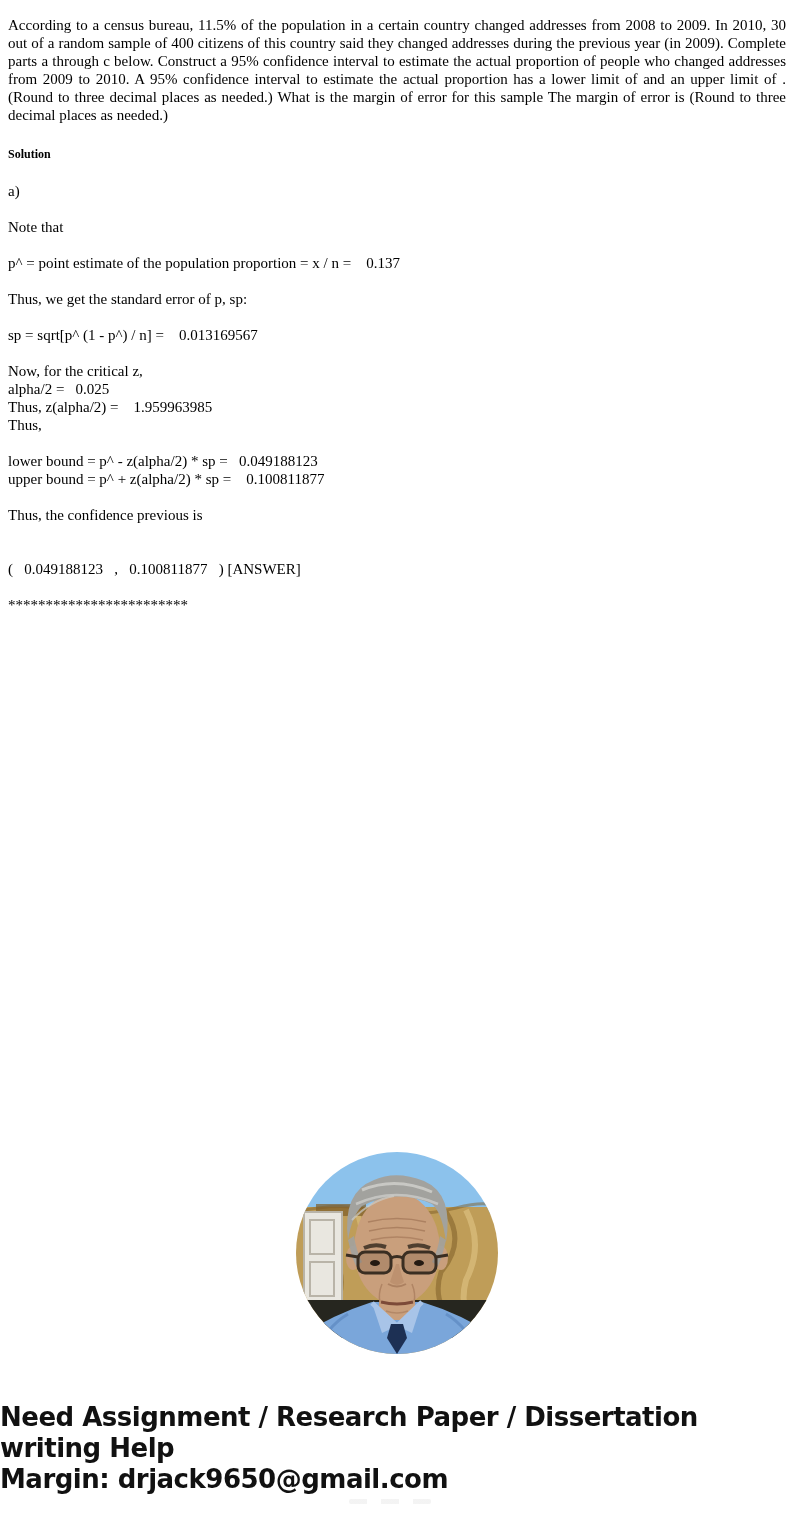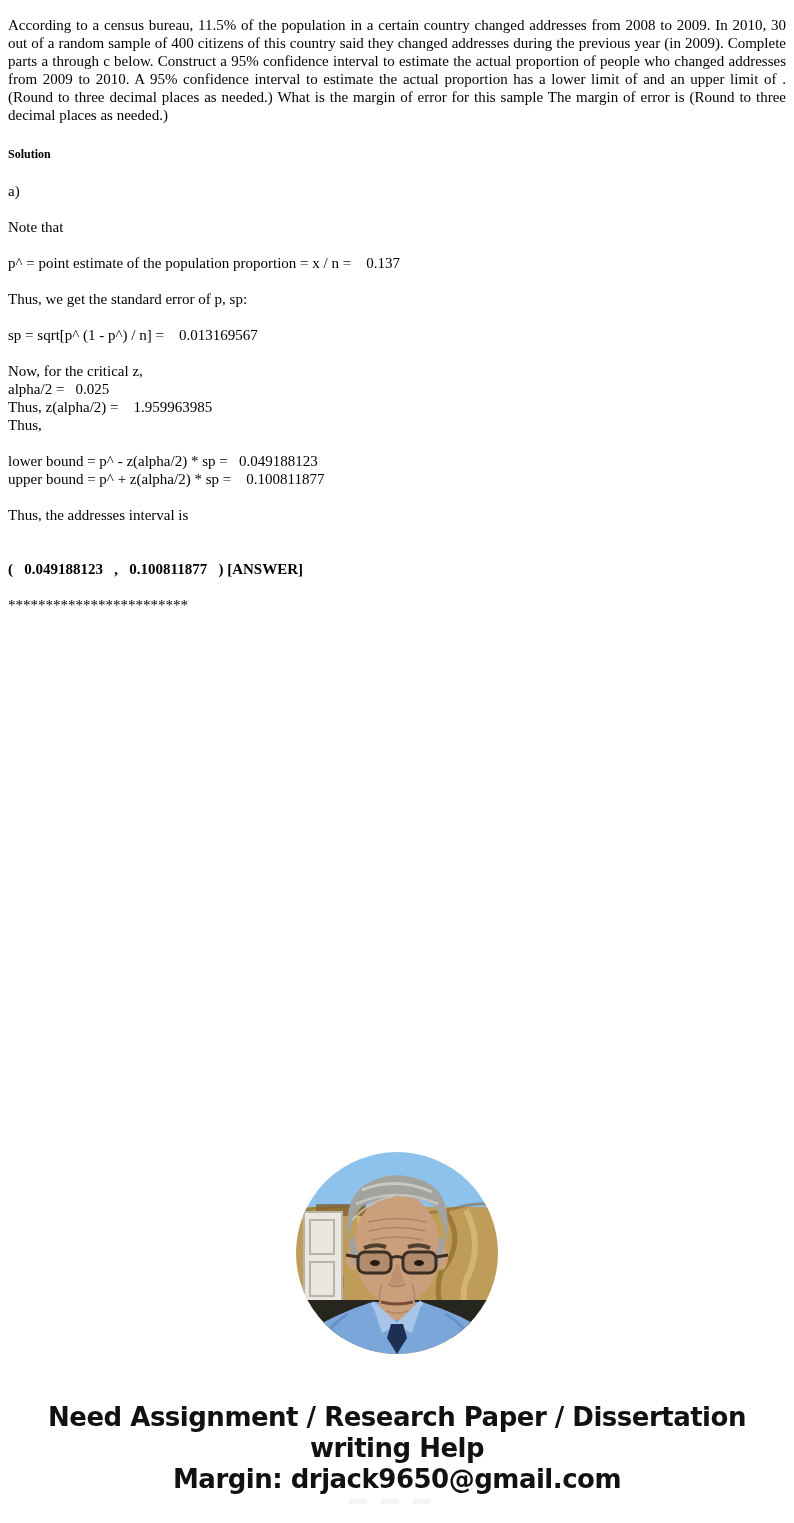--- a/index.html
+++ b/index.html
@@ -23,34 +23,33 @@
     line-height: 20px;
     font-weight: bold;
     margin: 20px 0 0 0;
   }
   .sol-p {
     font-size: 15px;
     line-height: 18px;
     margin: 18px 0 0 0;
     white-space: pre-wrap;
   }
-  .sol-p.bold { font-weight: bold; margin-top: 36px; }
+  .sol-p.bold { font-weight: normal; margin-top: 36px; }
   .avatar-wrap {
     position: absolute;
     left: 296px; top: 1152px;
     width: 202px; height: 202px;
     border-radius: 50%;
     overflow: hidden;
   }
   .avatar-wrap svg { display: block; }
   .footer {
     position: absolute;
     left: 0; top: 1402px;
     width: 794px;
-    text-align: center;
     font-family: "DejaVu Sans", sans-serif;
     font-weight: bold;
     font-size: 26px;
     line-height: 31px;
     letter-spacing: -0.5px;
     color: #111111;
   }
   .smudge {
     position: absolute;
     left: 349px; top: 1499px;
@@ -74,21 +73,21 @@
       <p class="sol-p">Note that</p>
       <p class="sol-p">p^ = point estimate of the population proportion = x / n =    0.137</p>
       <p class="sol-p">Thus, we get the standard error of p, sp:</p>
       <p class="sol-p">sp = sqrt[p^ (1 - p^) / n] =    0.013169567</p>
       <p class="sol-p">Now, for the critical z,
 alpha/2 =   0.025
 Thus, z(alpha/2) =    1.959963985
 Thus,</p>
       <p class="sol-p">lower bound = p^ - z(alpha/2) * sp =   0.049188123
 upper bound = p^ + z(alpha/2) * sp =    0.100811877</p>
-      <p class="sol-p">Thus, the addresses interval is</p>
+      <p class="sol-p">Thus, the confidence previous is</p>
       <p class="sol-p bold">(   0.049188123   ,   0.100811877   ) [ANSWER]</p>
       <p class="sol-p">************************</p>
     </div>
 </div>
 
 <div class="avatar-wrap" style="--sky: #8cc2ec; --wall: #bf9d58; --walldark: #7d5d28; --walllight: #d8bc7a; --panel: #e9e7e0; --panelline: #b9b4a8; --band: #26261f; --shirt: #7aa6da; --shirtshadow: #5d89c0; --collar: #a8c4e8; --tie: #1d3054; --skin: #c99f7c; --skindark: #a5795a; --hair: #a2a29e; --hairlight: #ccccc8; --glasses: #3a2e22;">
   <svg width="202" height="202" viewBox="0 0 202 202">
 
     <rect x="0" y="0" width="202" height="62" fill="var(--sky)"></rect>
 

